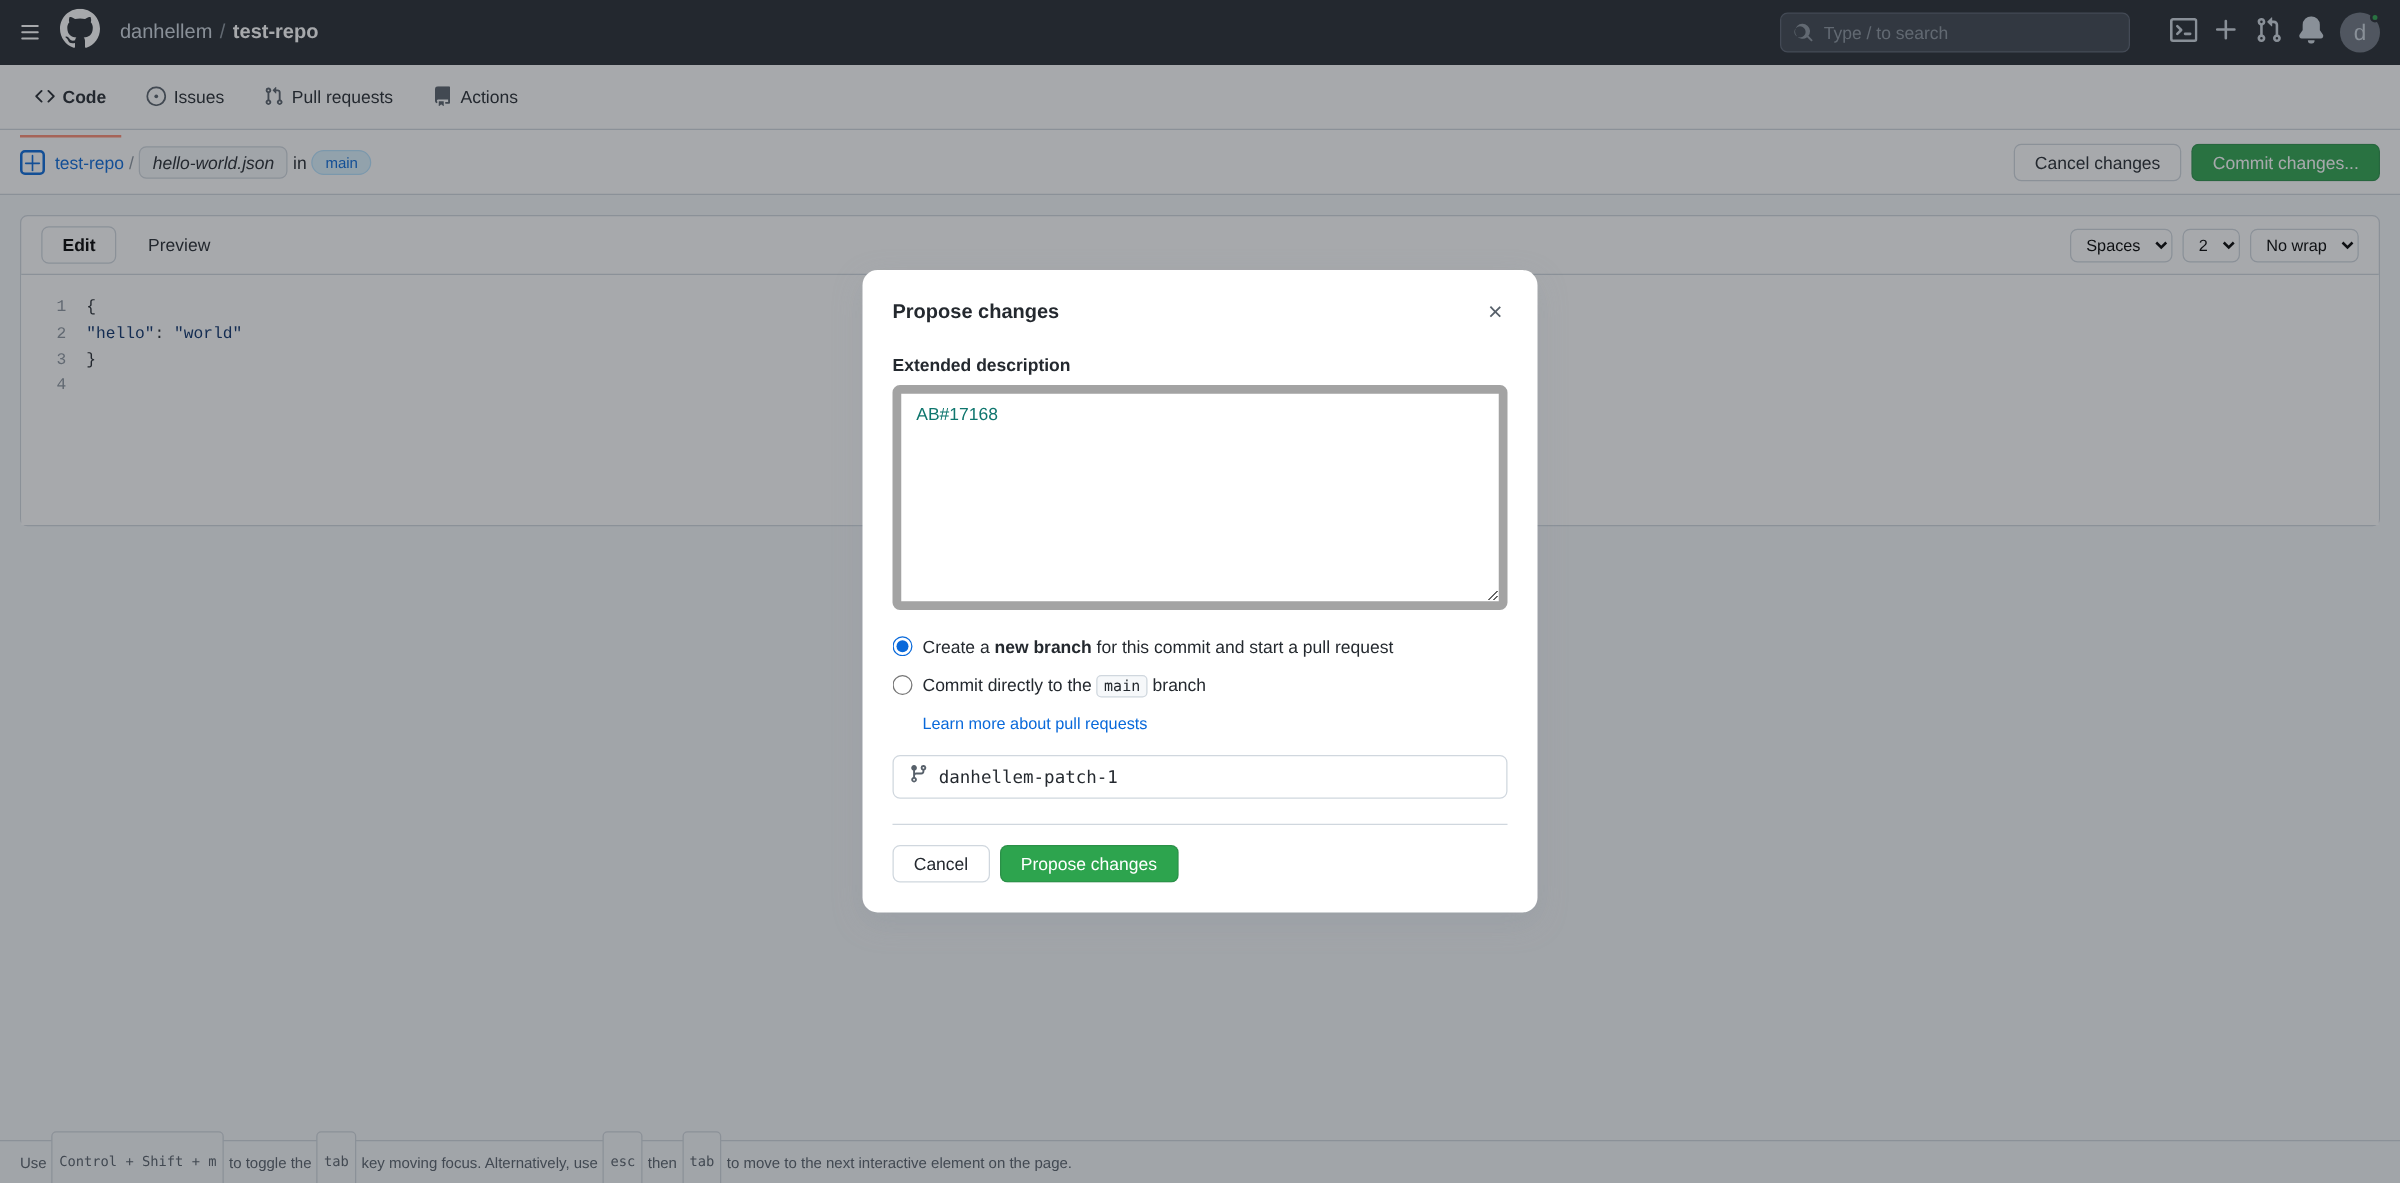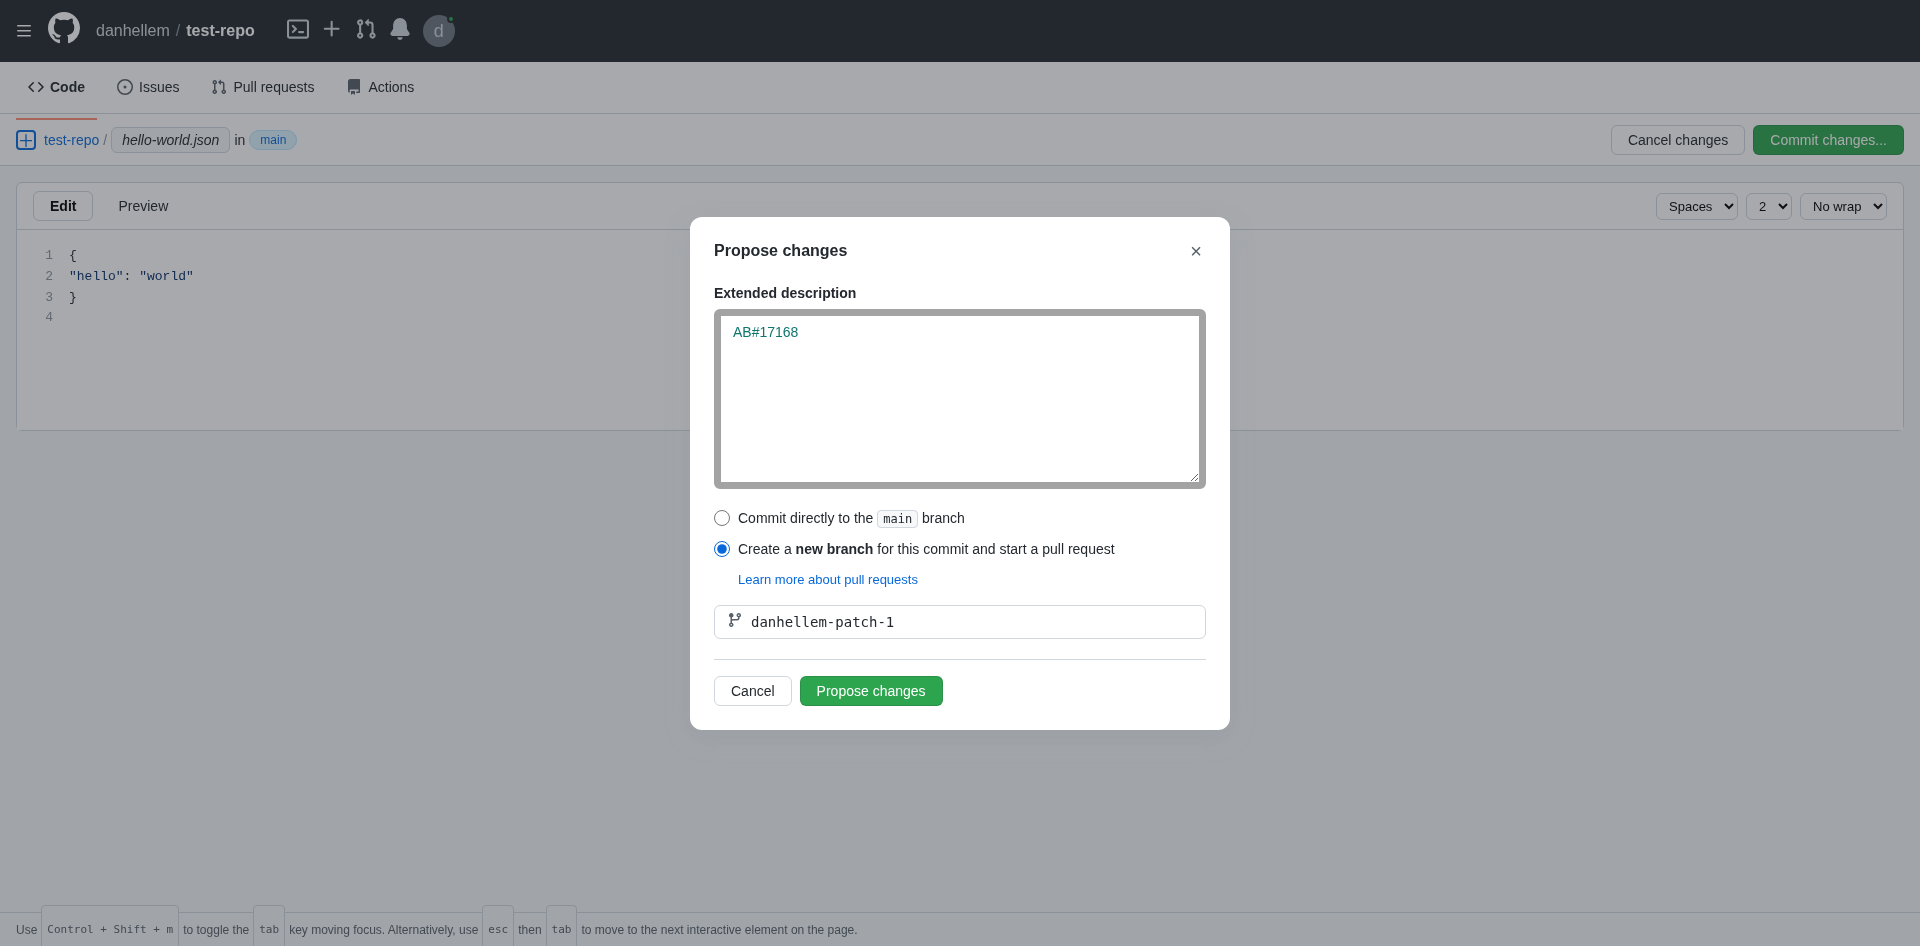--- a/index.html
+++ b/index.html
@@ -9,21 +9,21 @@
       background: #f6f8fa;
       color: #24292f;
       height: 946px;
       overflow: hidden;
       position: relative;
     }
 
     
     .topnav {
       background: #24292f;
-      height: 62px;
+      height: 52px;
       display: flex;
       align-items: center;
       padding: 0 16px;
       gap: 16px;
       position: relative;
       z-index: 1;
     }
     .topnav-hamburger {
       color: #fff;
       font-size: 18px;
@@ -467,20 +467,26 @@
   </span>
   <span class="topnav-logo">
     <svg width="32" height="32" viewBox="0 0 16 16" fill="white">
         <path d="M8 0C3.58 0 0 3.58 0 8c0 3.54 2.29 6.53 5.47 7.59.4.07.55-.17.55-.38 0-.19-.01-.82-.01-1.49-2.01.37-2.53-.49-2.69-.94-.09-.23-.48-.94-.82-1.13-.28-.15-.68-.52-.01-.53.63-.01 1.08.58 1.23.82.72 1.21 1.87.87 2.33.66.07-.52.28-.87.51-1.07-1.78-.2-3.64-.89-3.64-3.95 0-.87.31-1.59.82-2.15-.08-.2-.36-1.02.08-2.12 0 0 .67-.21 2.2.82.64-.18 1.32-.27 2-.27.68 0 1.36.09 2 .27 1.53-1.04 2.2-.82 2.2-.82.44 1.1.16 1.92.08 2.12.51.56.82 1.27.82 2.15 0 3.07-1.87 3.75-3.65 3.95.29.25.54.73.54 1.48 0 1.07-.01 1.93-.01 2.2 0 .21.15.46.55.38A8.013 8.013 0 0016 8c0-4.42-3.58-8-8-8z"></path>
       </svg>
   </span>
   <div class="topnav-breadcrumb">
     <a>danhellem</a>
     <span class="sep">/</span>
     <span class="repo">test-repo</span>
+  </div>
+  <div class="topnav-search">
+    <svg width="16" height="16" viewBox="0 0 16 16" fill="#8c959f">
+        <path d="M10.68 11.74a6 6 0 01-7.922-8.982 6 6 0 018.982 7.922l3.04 3.04a.749.749 0 11-1.06 1.06l-3.04-3.04zm-5.68.26a4.5 4.5 0 100-9 4.5 4.5 0 000 9z"></path>
+      </svg>
+    <span>Type / to search</span>
   </div>
   <div class="topnav-icons">
     <span>
       <svg width="22" height="22" viewBox="0 0 16 16" fill="#cdd5de">
           <path d="M0 2.75C0 1.784.784 1 1.75 1h12.5c.966 0 1.75.784 1.75 1.75v10.5A1.75 1.75 0 0114.25 15H1.75A1.75 1.75 0 010 13.25V2.75zm1.75-.25a.25.25 0 00-.25.25v10.5c0 .138.112.25.25.25h12.5a.25.25 0 00.25-.25V2.75a.25.25 0 00-.25-.25H1.75zM7.25 8a.75.75 0 01-.22.53l-2.25 2.25a.75.75 0 11-1.06-1.06L5.44 8 3.72 6.28a.75.75 0 111.06-1.06l2.25 2.25c.141.14.22.331.22.53zm1.5 1.5h3a.75.75 0 010 1.5h-3a.75.75 0 010-1.5z"></path>
         </svg>
     </span>
     <span>
       <svg width="22" height="22" viewBox="0 0 16 16" fill="#cdd5de">
           <path d="M7.75 2a.75.75 0 01.75.75V7h4.25a.75.75 0 010 1.5H8.5v4.25a.75.75 0 01-1.5 0V8.5H2.75a.75.75 0 010-1.5H7V2.75A.75.75 0 017.75 2z"></path>
@@ -608,29 +614,29 @@
     </div>
 
 
     <div class="form-group">
       <label class="form-label">Extended description</label>
       <textarea class="form-textarea" style="">AB#17168</textarea>
     </div>
 
     <div class="commit-options">
       <label class="radio-option">
+        <input type="radio" name="commit-option" checked="" style="">
+        <span class="radio-label">
+          Create a <strong>new branch</strong> for this commit and start a pull request
+        </span>
+      </label>
+      <label class="radio-option">
         <input type="radio" name="commit-option" style="">
         <span class="radio-label">
           Commit directly to the <code>main</code> branch
-        </span>
-      </label>
-      <label class="radio-option">
-        <input type="radio" name="commit-option" checked="" style="">
-        <span class="radio-label">
-          Create a <strong>new branch</strong> for this commit and start a pull request
         </span>
       </label>
       <a class="learn-link" href="#">Learn more about pull requests</a>
       <div class="branch-input-wrapper">
         <span class="branch-input-icon">
           <svg width="16" height="16" viewBox="0 0 16 16" fill="#57606a">
               <path d="M11.75 2.5a.75.75 0 100 1.5.75.75 0 000-1.5zm-2.25.75a2.25 2.25 0 113 2.122V6A2.5 2.5 0 0110 8.5H6a1 1 0 00-1 1v1.128a2.251 2.251 0 11-1.5 0V5.372a2.25 2.25 0 111.5 0v1.836A2.492 2.492 0 016 7h4a1 1 0 001-1v-.628A2.25 2.25 0 019.5 3.25zM4.25 12a.75.75 0 100 1.5.75.75 0 000-1.5zM3.5 3.25a.75.75 0 111.5 0 .75.75 0 01-1.5 0z"></path>
             </svg>
         </span>
         <input type="text" class="branch-input" value="danhellem-patch-1" style="">

